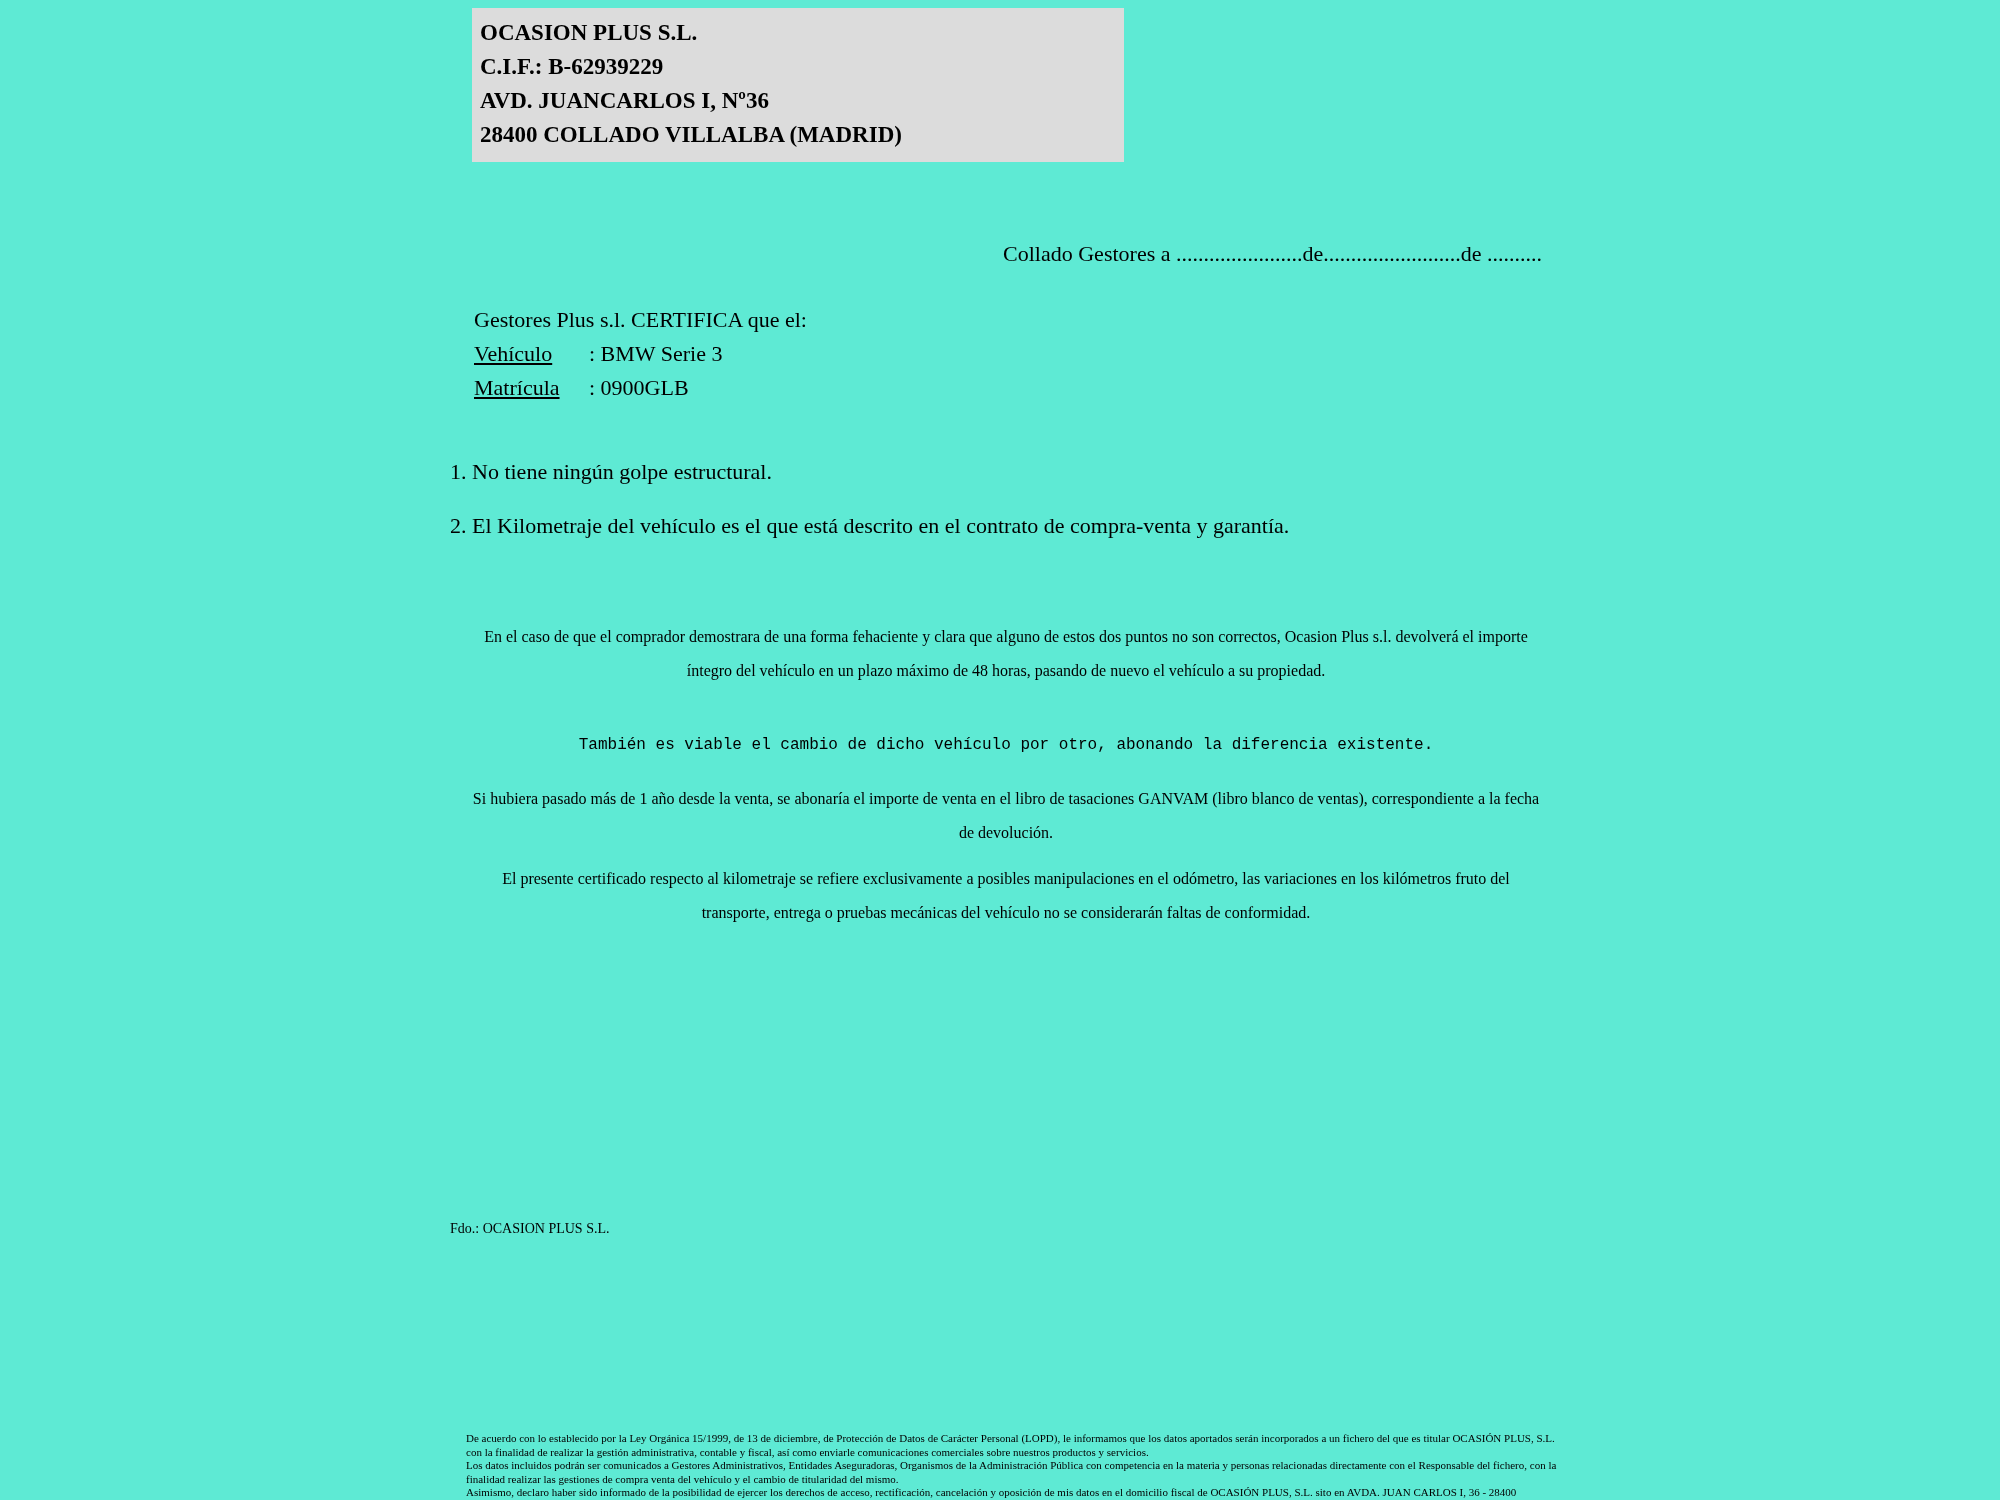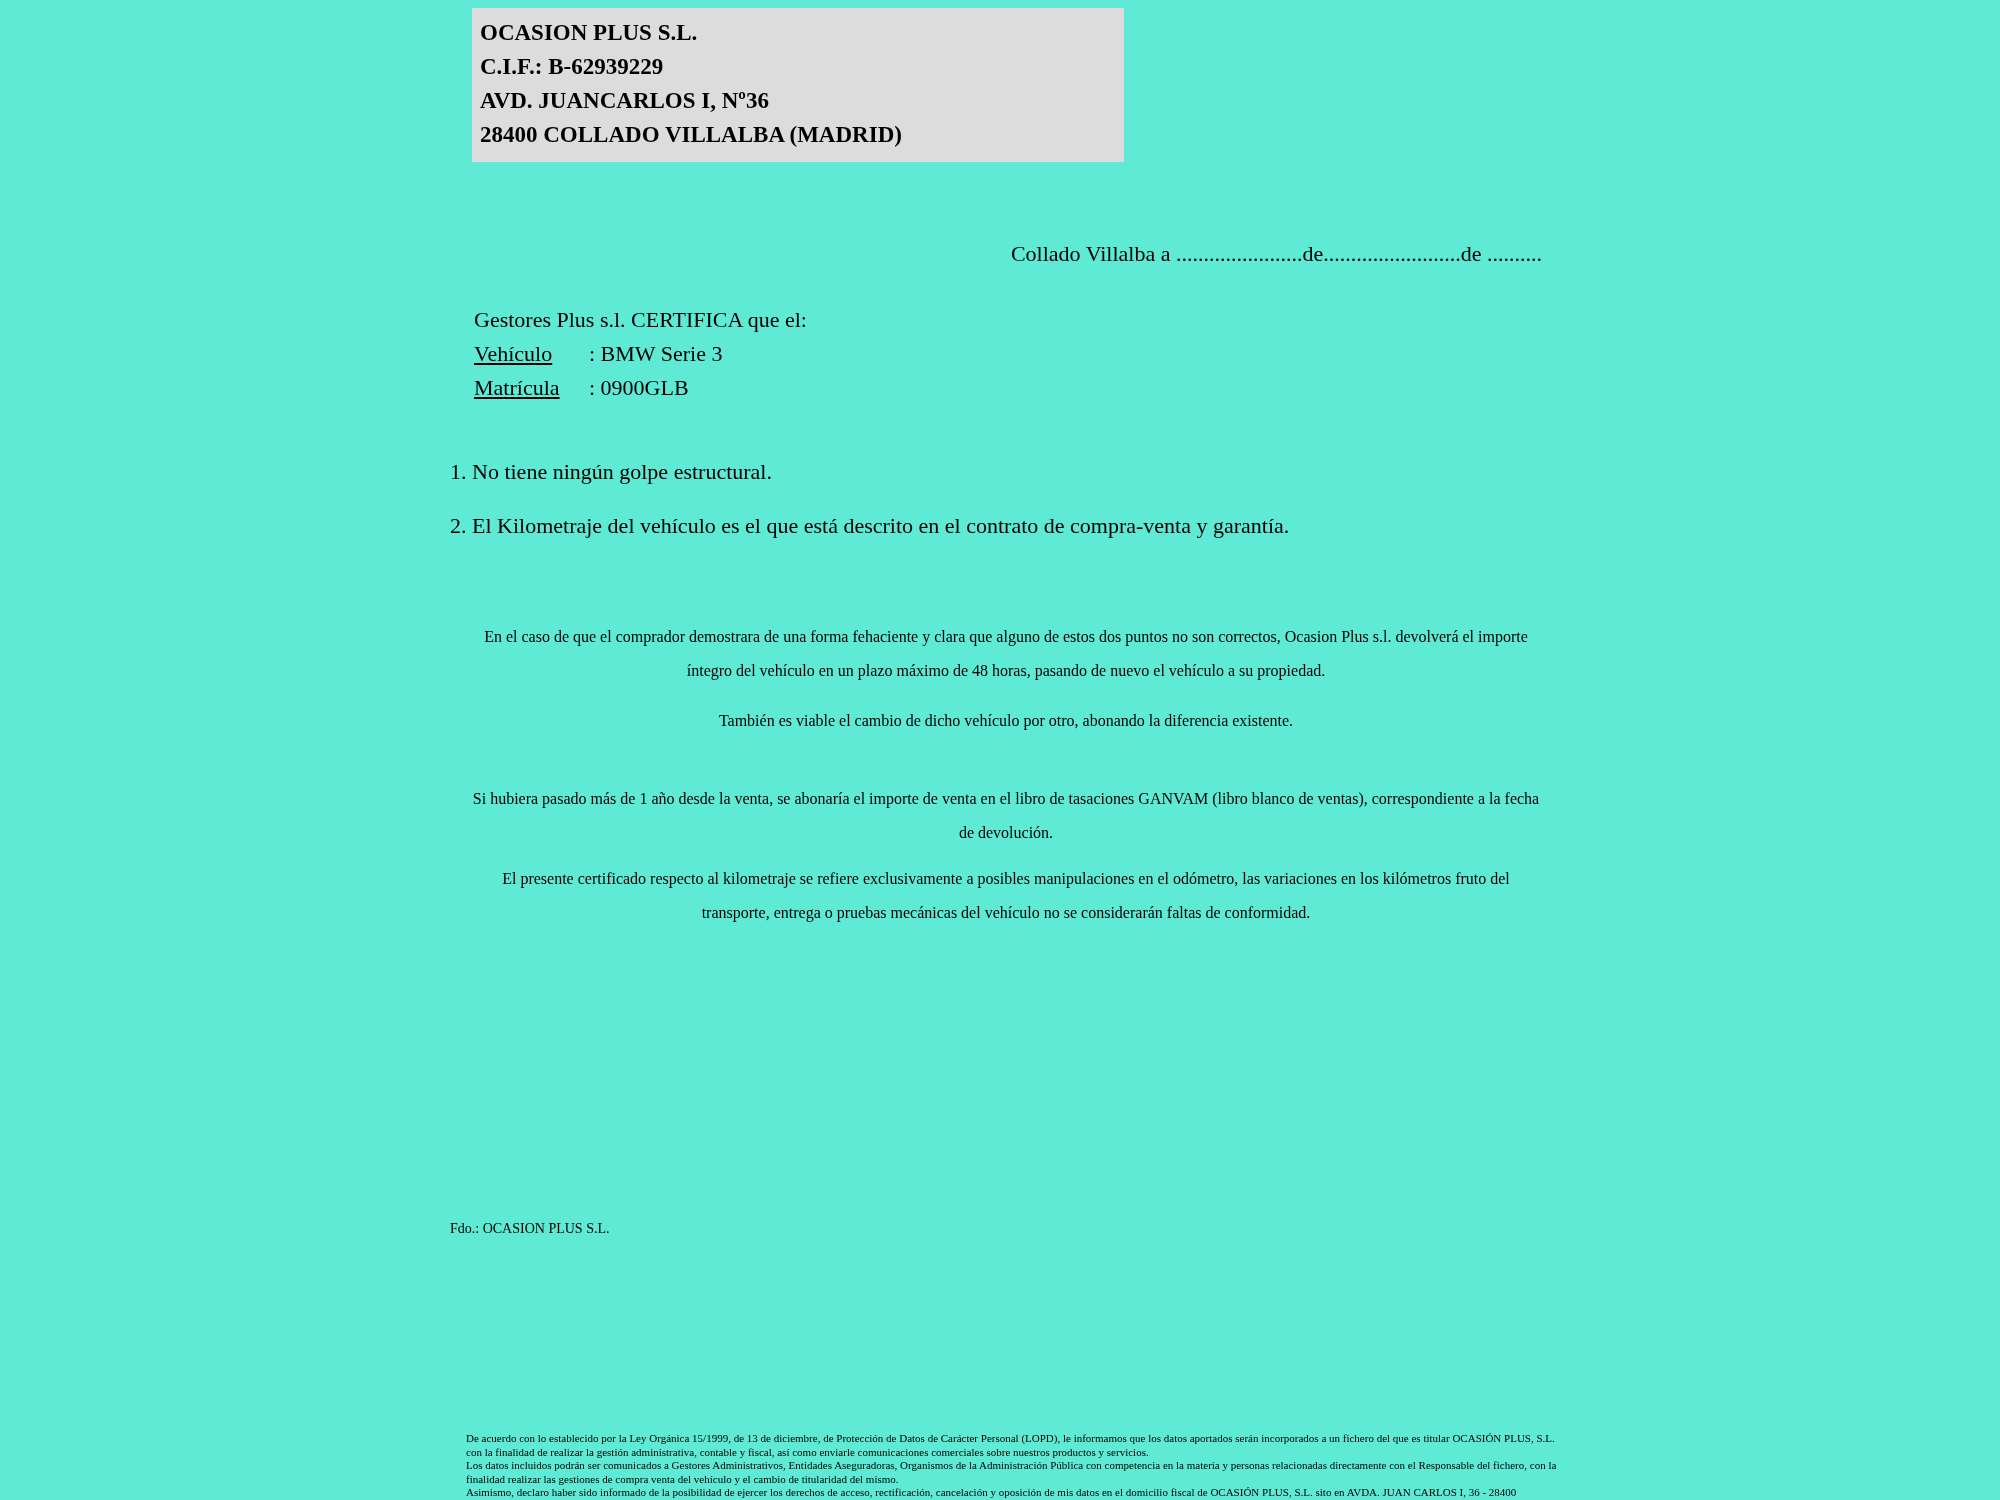--- a/index.html
+++ b/index.html
@@ -70,21 +70,21 @@
   .point-2 { top: 512px; }
   .para {
     position: absolute;
     left: 470px;
     width: 1072px;
     font-size: 16px;
     line-height: 34px;
     text-align: center;
   }
   .para-1 { top: 620px; }
-  .para-2 { top: 704px; }
+  .para-2 { top: 728px; font-family: Liberation Mono, monospace; }
   .para-3 { top: 782px; }
   .para-4 { top: 862px; }
   .signature {
     position: absolute;
     left: 450px;
     top: 1215px;
     font-size: 14px;
     line-height: 28px;
   }
   .legal-footer {
@@ -104,21 +104,21 @@
 
 <div class="page">
 
   <div class="header-box">
     <div class="header-line">OCASION PLUS S.L.</div>
     <div class="header-line">C.I.F.: B-62939229</div>
     <div class="header-line">AVD. JUANCARLOS I, Nº36</div>
     <div class="header-line">28400 COLLADO VILLALBA (MADRID)</div>
   </div>
 
-  <div class="date-line">Collado Villalba a .......................de.........................de ..........</div>
+  <div class="date-line">Collado Gestores a .......................de.........................de ..........</div>
 
   <div class="certify-block">
     <div class="certify-intro">Gestores Plus s.l. CERTIFICA que el:</div>
     <div class="field-row">
       <span class="field-label"><span class="u">Vehículo</span></span><span>: BMW Serie 3</span>
     </div>
     <div class="field-row">
       <span class="field-label"><span class="u">Matrícula</span></span><span>: 0900GLB</span>
     </div>
   </div>

